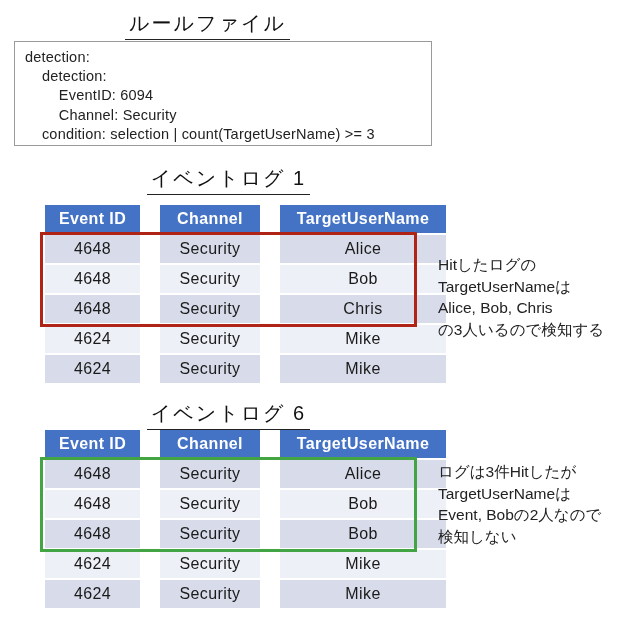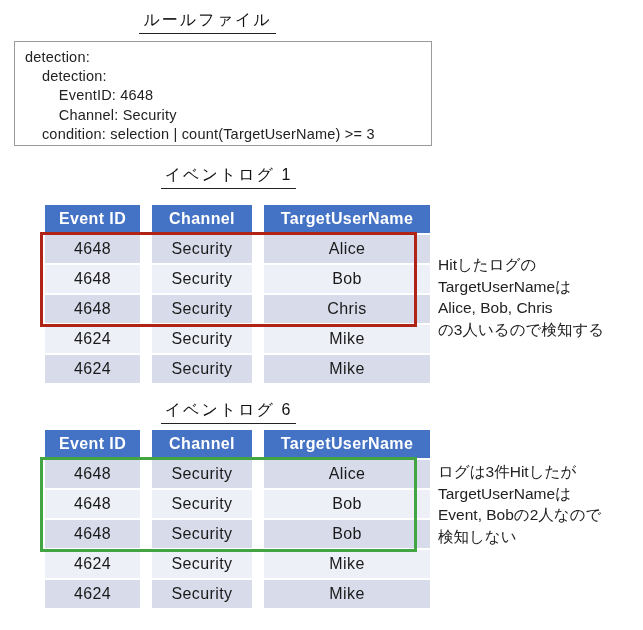--- a/index.html
+++ b/index.html
@@ -1,37 +1,37 @@
 <!DOCTYPE html>
 <html><head>
 <meta charset="utf-8">
 <style>
   html,body{margin:0;padding:0;background:#ffffff;}
   .canvas{
     position:relative;width:643px;height:630px;background:#ffffff;
     font-family:"Liberation Sans",sans-serif;color:#1a1a1a;overflow:hidden;
   }
-  .section-title{position:absolute;text-align:center;font-size:16px;letter-spacing:2px;color:#111;}
+  .section-title{position:absolute;text-align:center;font-size:20px;letter-spacing:2px;color:#111;}
   .underlined{display:inline-block;border-bottom:1.5px solid #222;padding:0 4px 2px 4px;}
   .rule-title{left:0;top:10px;width:415px;}
   .log1-title{left:45px;top:165px;width:367px;}
   .log2-title{left:45px;top:400px;width:367px;}
 
   .code-box{
     position:absolute;left:14px;top:41px;width:418px;height:105px;
     border:1px solid #9a9a9a;box-sizing:border-box;background:#ffffff;
     padding:6px 0 0 10px;font-size:14.5px;line-height:19.2px;
     letter-spacing:0.2px;color:#222;
   }
   .code-line{white-space:pre;}
 
   .tbl{position:absolute;left:45px;width:367px;}
   .tbl1{top:205px;}
   .tbl2{top:430px;}
-  .row{display:grid;grid-template-columns:95px 100px 166px;column-gap:12px;height:28px;margin-bottom:2px;}
+  .row{display:grid;grid-template-columns:95px 100px 166px;column-gap:20px;height:28px;margin-bottom:2px;}
   .cell{display:flex;align-items:center;justify-content:center;font-size:16px;letter-spacing:0.4px;}
   .header .cell{background:#4472C4;color:#ffffff;font-weight:bold;}
   .band-dark .cell{background:#D8DCEA;}
   .band-light .cell{background:#EEF0F7;}
 
   .hl-box{position:absolute;left:40px;width:377px;height:95px;box-sizing:border-box;pointer-events:none;}
   .hl-red{top:232px;border:3px solid #B02418;}
   .hl-green{top:457px;border:3px solid #43A443;}
 
   .annotation{position:absolute;left:438px;width:205px;font-size:15.5px;line-height:21.5px;color:#222;}
@@ -42,21 +42,21 @@
 <body>
 
 <div class="canvas">
 
   <div class="section-title rule-title">
     <span class="underlined">ルールファイル</span>
   </div>
   <div class="code-box">
     <div class="code-line">detection:</div>
     <div class="code-line">    detection:</div>
-    <div class="code-line">        EventID: 4648</div>
+    <div class="code-line">        EventID: 6094</div>
     <div class="code-line">        Channel: Security</div>
     <div class="code-line">    condition: selection | count(TargetUserName) &gt;= 3</div>
   </div>
 
   <div class="section-title log1-title">
     <span class="underlined">イベントログ 1</span>
   </div>
 
   <div class="tbl tbl1">
     <div class="row header">

